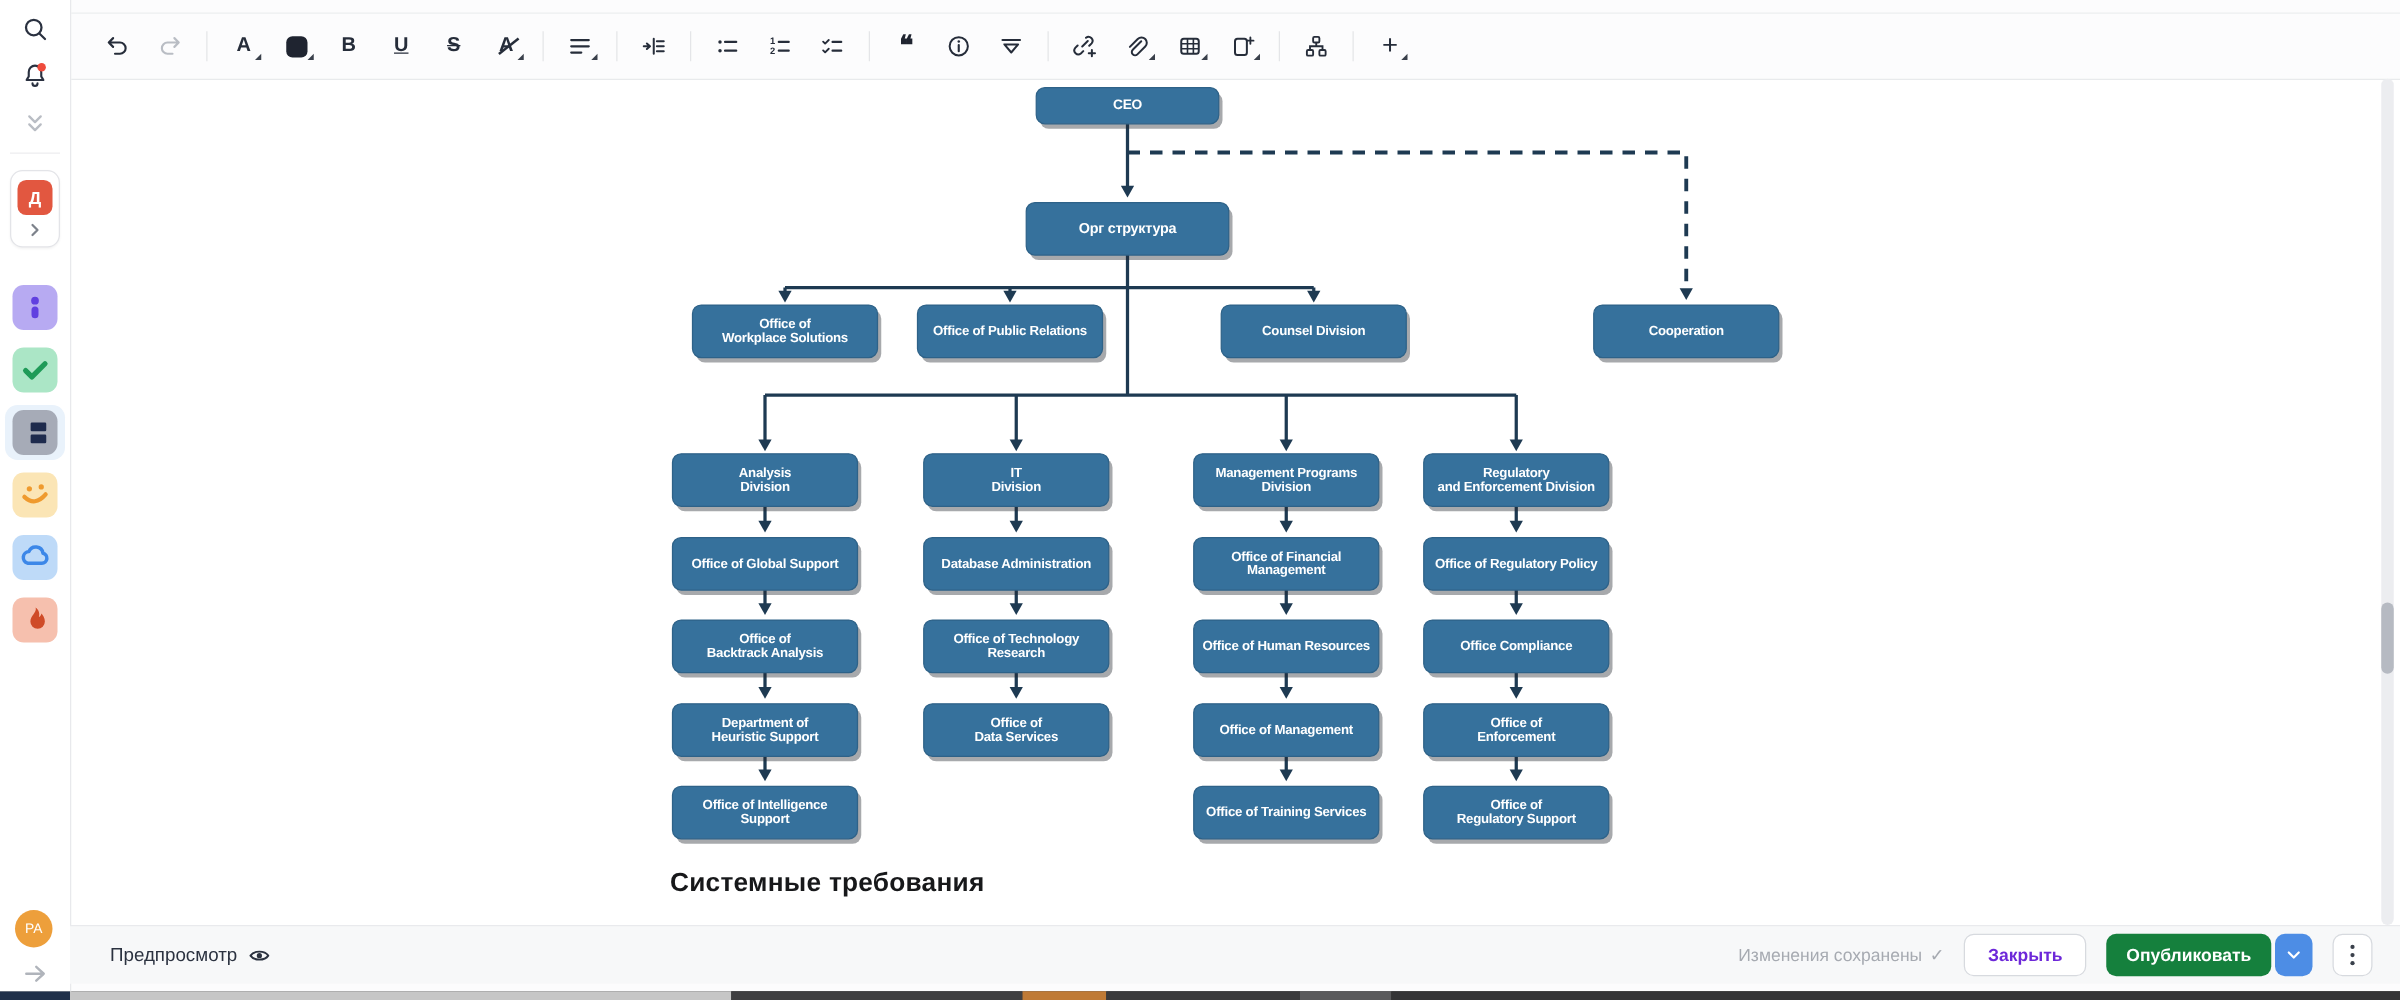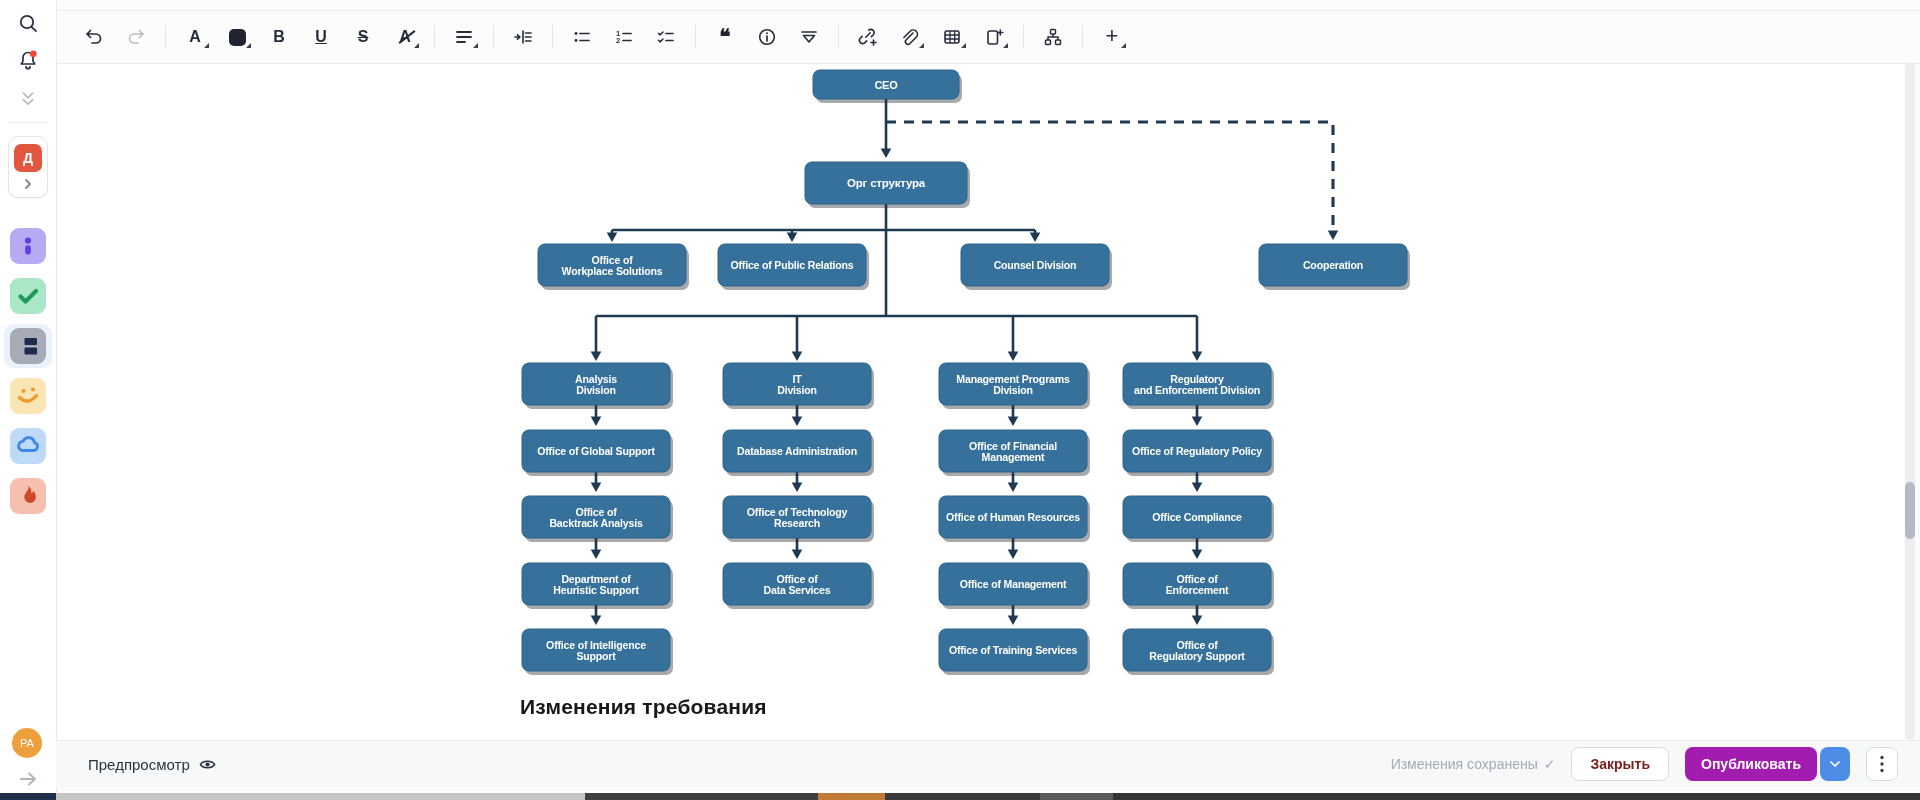--- a/index.html
+++ b/index.html
@@ -25,33 +25,33 @@
   .tletter.ul{text-decoration:underline;}
   .tletter.st{text-decoration:line-through;}
   .dd::after{content:"";position:absolute;right:6px;bottom:7px;border-left:5px solid transparent;border-bottom:5px solid #3a404b;}
   .slashwrap{position:relative;}
   .slashwrap::after{content:"";position:absolute;left:-2px;top:46%;width:20px;height:2px;background:#262d3a;transform:rotate(-38deg);}
   .hlsq{width:17px;height:17px;border-radius:5px;background:#1f2430;}
   .quoteglyph{font-size:21px;line-height:0.6;color:#1f2430;font-weight:bold;}
   .plusglyph{font-size:22px;font-weight:normal;color:#262d3a;line-height:1;margin-top:-2px;}
 
   
-  .content{position:absolute;left:40px;top:63px;width:1864px;height:677px;background:#fff;overflow:hidden;}
+  .content{position:absolute;left:56px;top:63px;width:1864px;height:677px;background:#fff;overflow:hidden;}
   .doc-heading{position:absolute;left:480px;top:632px;font-size:21px;font-weight:bold;color:#17181a;letter-spacing:.2px;cursor:text;}
   .vtrack{position:absolute;right:5px;top:63px;width:10px;height:677px;background:#ecedf0;border-radius:5px;z-index:6;}
   .vthumb{position:absolute;right:5px;top:482px;width:10px;height:57px;background:#b6bac2;border-radius:5px;z-index:7;}
 
   
   .footer{position:absolute;left:56px;right:0;top:740px;height:47px;background:#f7f8f9;border-top:1px solid #e9eaed;display:flex;align-items:center;justify-content:space-between;box-sizing:border-box;padding:0 22px 0 32px;z-index:5;}
   .f-left{display:flex;align-items:center;gap:8px;color:#2b3240;font-size:15px;font-weight:500;cursor:pointer;}
   .f-right{display:flex;align-items:center;gap:16px;}
   .saved{color:#a6aab1;font-size:14px;display:flex;align-items:center;gap:6px;}
   .btn{height:34px;border-radius:8px;display:flex;align-items:center;justify-content:center;font-size:14px;font-weight:bold;cursor:pointer;box-sizing:border-box;}
-  .btn-close{background:#fff;border:1px solid #d7dadf;color:#7f1d1d;padding:0 18px;}
-  .btn-publish{background:#a21caf;color:#fff;padding:0 16px;border-radius:8px;}
+  .btn-close{background:#fff;border:1px solid #d7dadf;color:#6d28d9;padding:0 18px;}
+  .btn-publish{background:#15803d;color:#fff;padding:0 16px;border-radius:8px;}
   .btn-chev{background:#4d8de5;width:30px;border-radius:8px;margin-left:3px;}
   .btn-kebab{background:#fff;border:1px solid #d7dadf;width:32px;}
   .split{display:flex;align-items:center;}
 
   
   .strip{position:absolute;left:0;bottom:0;height:7px;width:1920px;background:#343436;}
   .strip div{position:absolute;top:0;height:7px;}
 </style>
 </head>
 <body>
@@ -383,21 +383,21 @@
         <rect x="541" y="633" width="148" height="42" rx="7" fill="rgba(35,40,48,0.40)"></rect>
         <rect x="538" y="629" width="148" height="42" rx="7" fill="#36719C" stroke="#2e6288" stroke-width="1"></rect>
         <text text-anchor="middle" fill="#ffffff" font-size="10.6" font-weight="bold" font-family="&quot;Liberation Sans&quot;, sans-serif" letter-spacing="-0.2"><tspan x="612" y="644.5" dominant-baseline="central">Office of Intelligence</tspan><tspan x="612" y="655.5" dominant-baseline="central">Support</tspan></text>
         <rect x="958" y="633" width="148" height="42" rx="7" fill="rgba(35,40,48,0.40)"></rect>
         <rect x="955" y="629" width="148" height="42" rx="7" fill="#36719C" stroke="#2e6288" stroke-width="1"></rect>
         <text text-anchor="middle" fill="#ffffff" font-size="10.6" font-weight="bold" font-family="&quot;Liberation Sans&quot;, sans-serif" letter-spacing="-0.2"><tspan x="1029" y="650" dominant-baseline="central">Office of Training Services</tspan></text>
         <rect x="1142" y="633" width="148" height="42" rx="7" fill="rgba(35,40,48,0.40)"></rect>
         <rect x="1139" y="629" width="148" height="42" rx="7" fill="#36719C" stroke="#2e6288" stroke-width="1"></rect>
         <text text-anchor="middle" fill="#ffffff" font-size="10.6" font-weight="bold" font-family="&quot;Liberation Sans&quot;, sans-serif" letter-spacing="-0.2"><tspan x="1213" y="644.5" dominant-baseline="central">Office of</tspan><tspan x="1213" y="655.5" dominant-baseline="central">Regulatory Support</tspan></text>
       </svg>
-    <div class="doc-heading">Изменения требования</div>
+    <div class="doc-heading">Системные требования</div>
   </div>
 
   <div class="vtrack"></div>
   <div class="vthumb"></div>
 
   <div class="footer">
     <div class="f-left">
       <span>Предпросмотр</span>
       <svg width="19" height="19" viewBox="0 0 20 20">
           <path d="M2.5 10 C5.5 5.5 14.5 5.5 17.5 10 C14.5 14.5 5.5 14.5 2.5 10 Z" fill="none" stroke="#2b3240" stroke-width="1.6" stroke-linejoin="round"></path>

